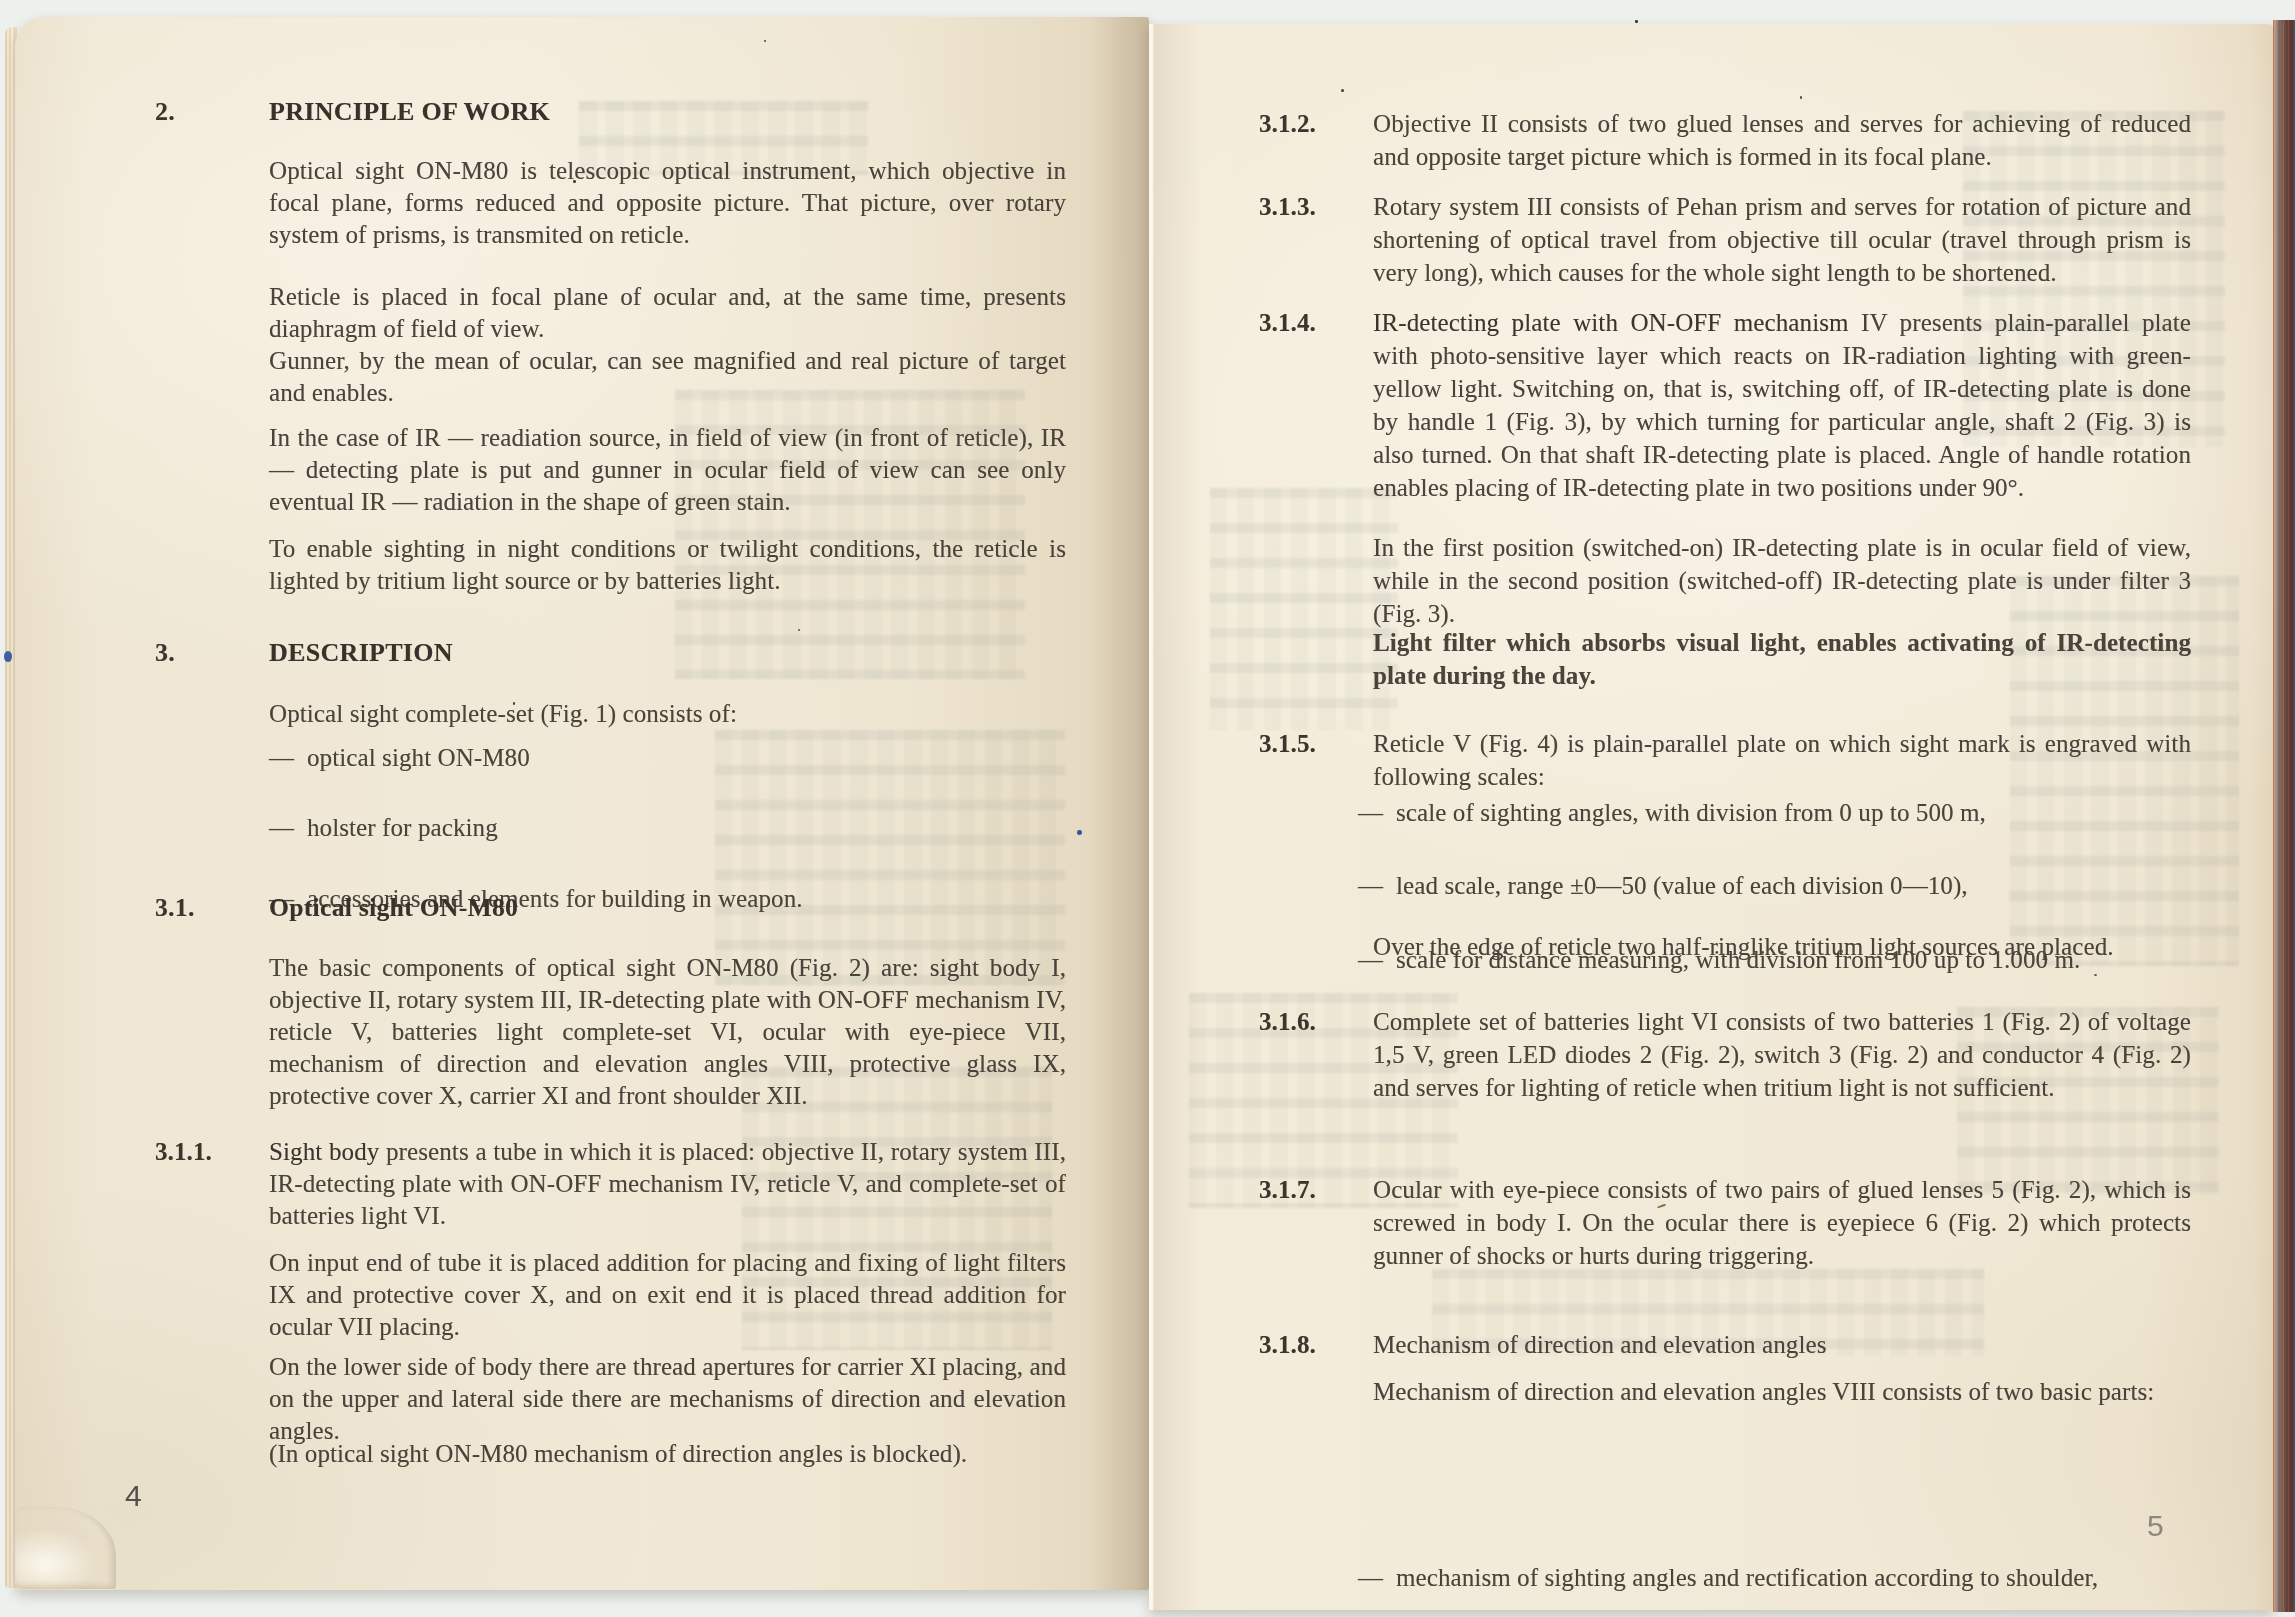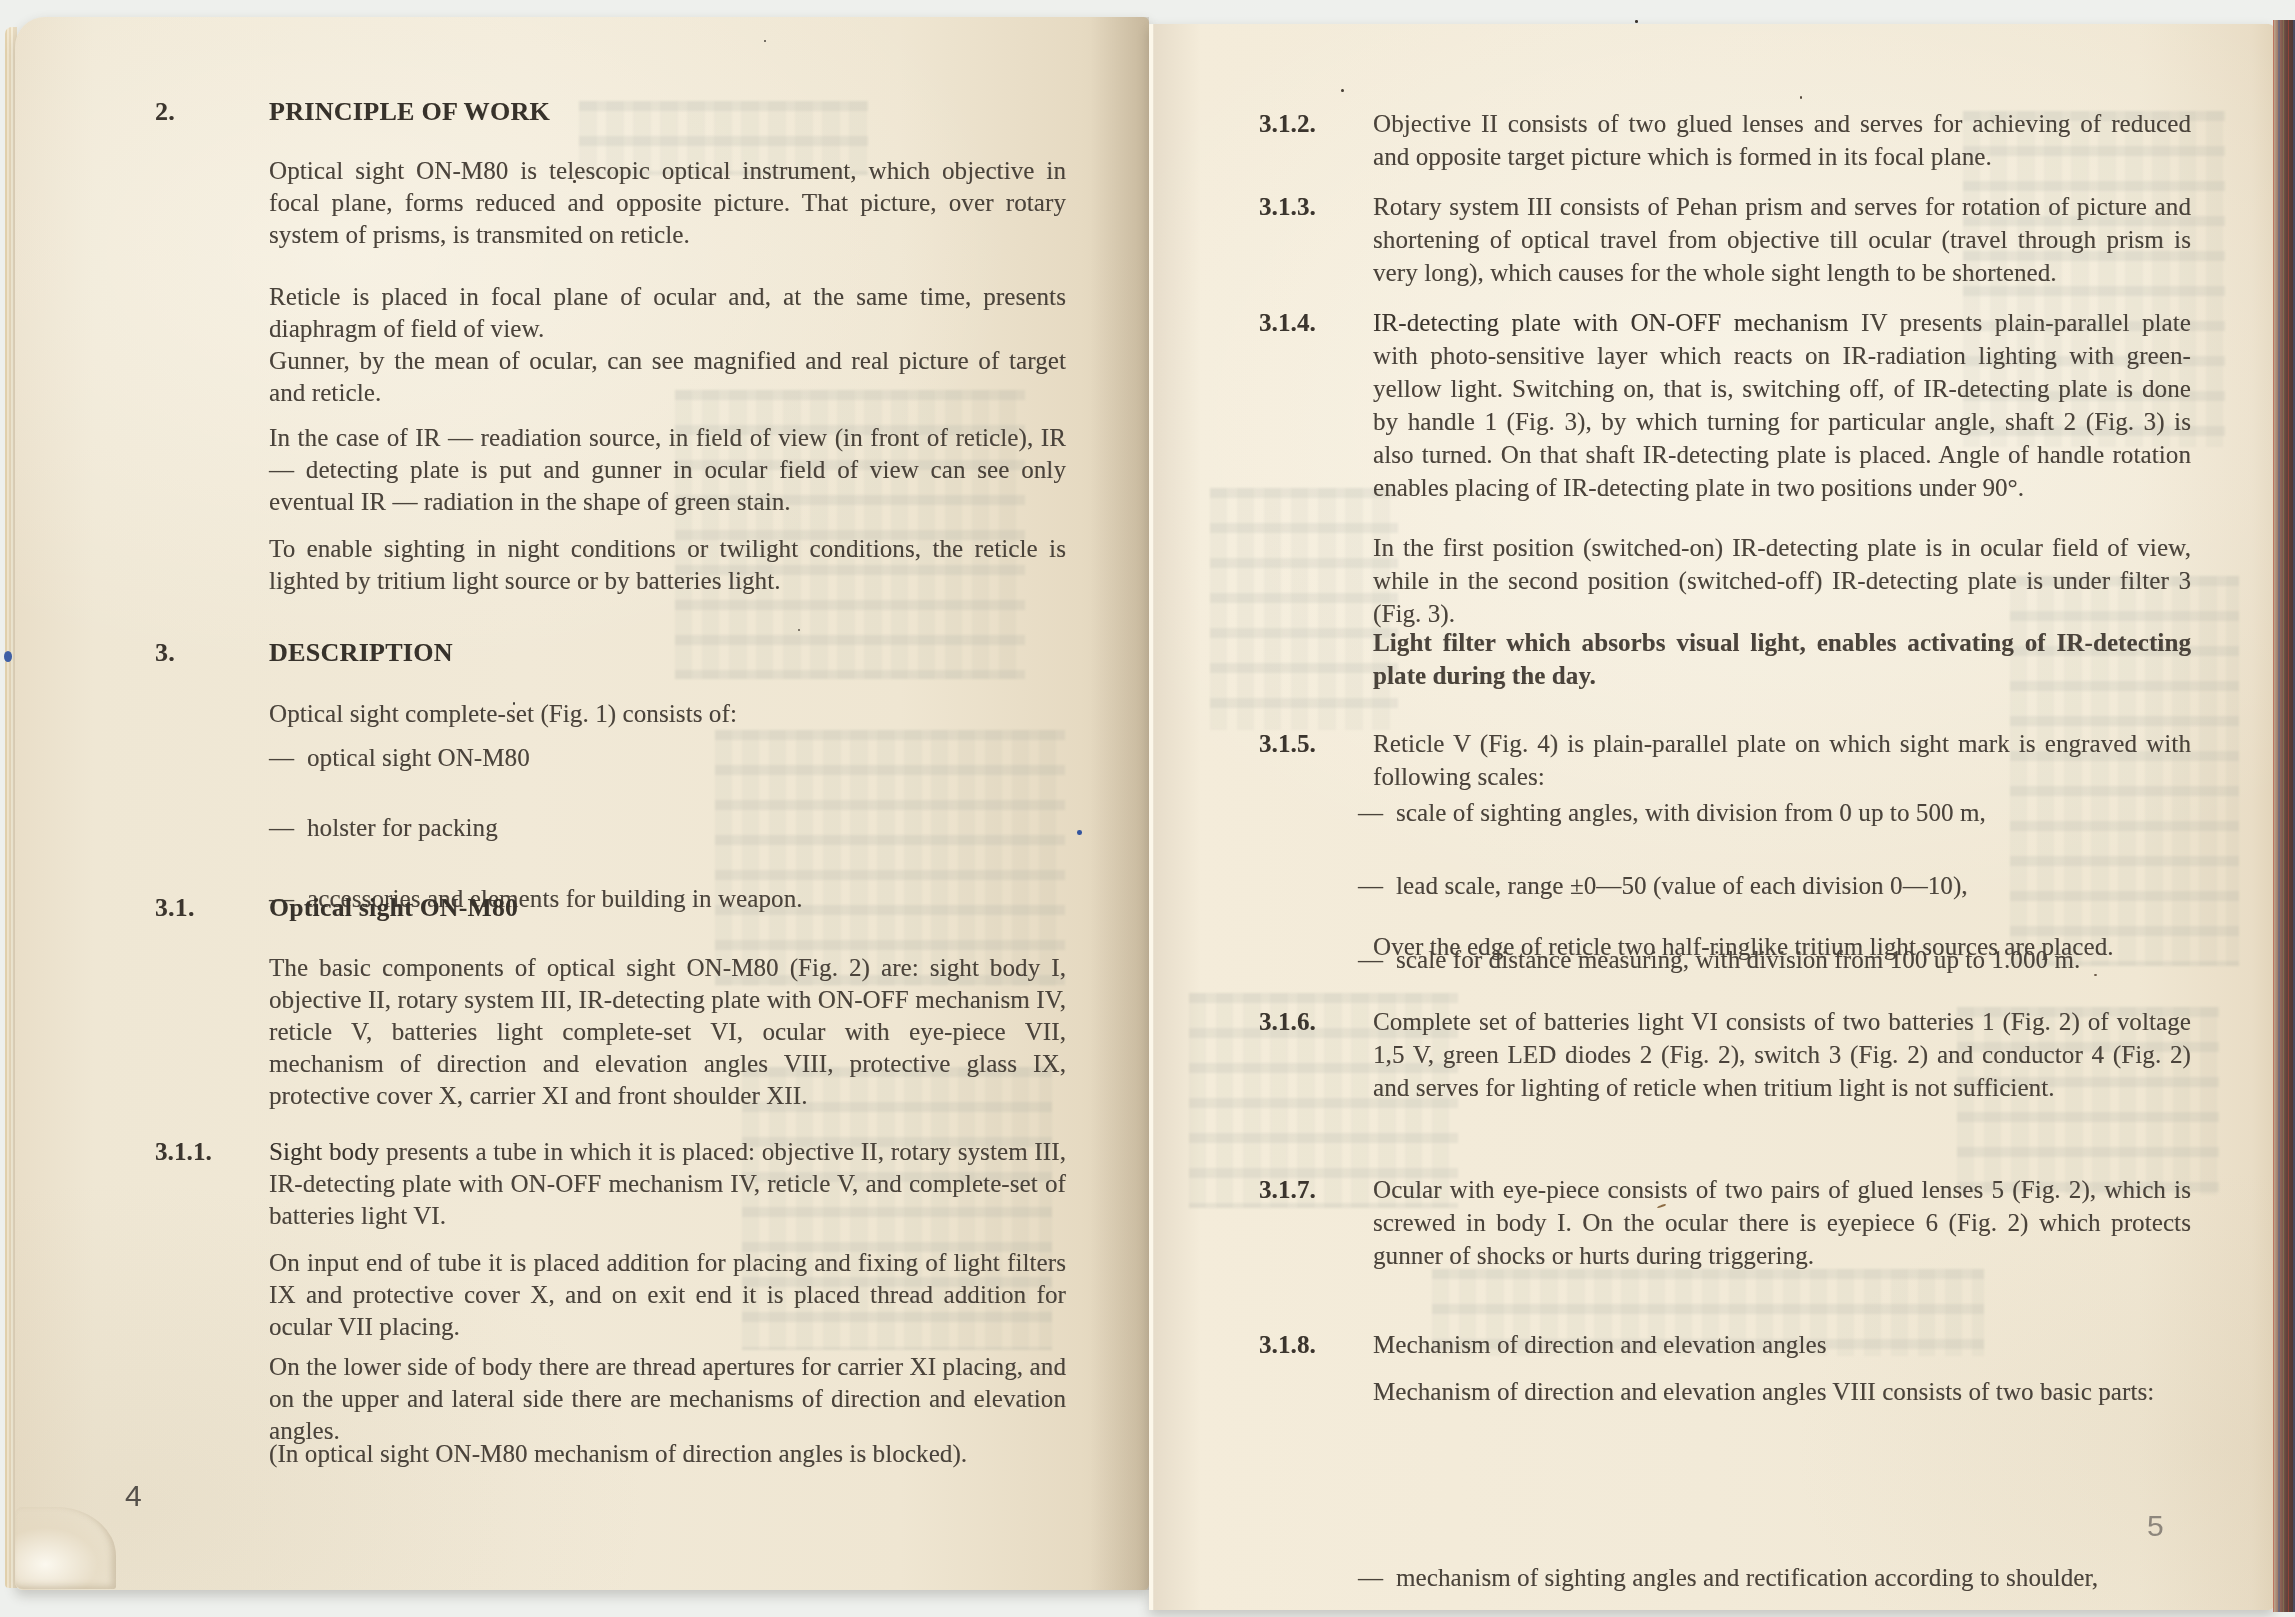--- a/index.html
+++ b/index.html
@@ -95,21 +95,21 @@
   <div class="ghost" style="left:700px;top:713px;width:350px;height:256px;"></div>
   <div class="ghost" style="left:727px;top:1050px;width:310px;height:283px;"></div>
 
   <div class="blk h" style="top:79px;">
     <span class="num">2.</span>
     <span>PRINCIPLE OF WORK</span>
   </div>
 
   <div class="blk" style="top:138px;">Optical sight ON-M80 is telescopic optical instrument, which objective in focal plane, forms reduced and opposite picture. That picture, over rotary system of prisms, is transmited on reticle.</div>
   <div class="blk" style="top:264px;">Reticle is placed in focal plane of ocular and, at the same time, presents diaphragm of field of view.</div>
-  <div class="blk" style="top:328px;">Gunner, by the mean of ocular, can see magnified and real picture of target and reticle.</div>
+  <div class="blk" style="top:328px;">Gunner, by the mean of ocular, can see magnified and real picture of target and enables.</div>
   <div class="blk" style="top:405px;">In the case of IR — readiation source, in field of view (in front of reticle), IR — detecting plate is put and gunner in ocular field of view can see only eventual IR — radiation in the shape of green stain.</div>
   <div class="blk" style="top:516px;">To enable sighting in night conditions or twilight conditions, the reticle is lighted by tritium light source or by batteries light.</div>
 
   <div class="blk h" style="top:620px;">
     <span class="num">3.</span>
     <span>DESCRIPTION</span>
   </div>
 
   <div class="blk" style="top:681px;">Optical sight complete-set (Fig. 1) consists of:</div>
 

